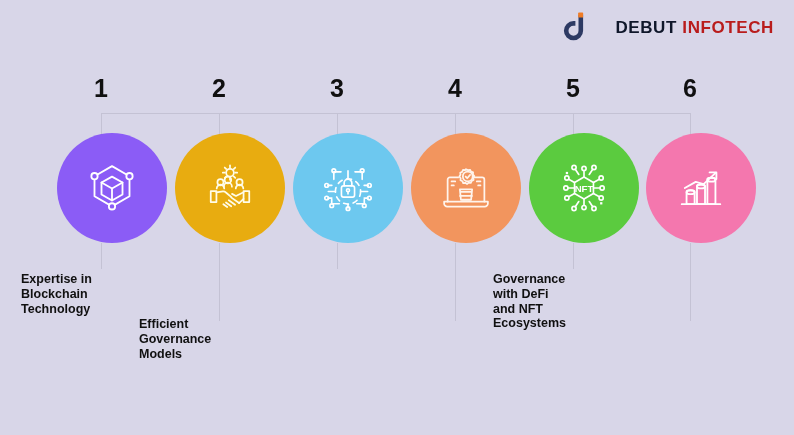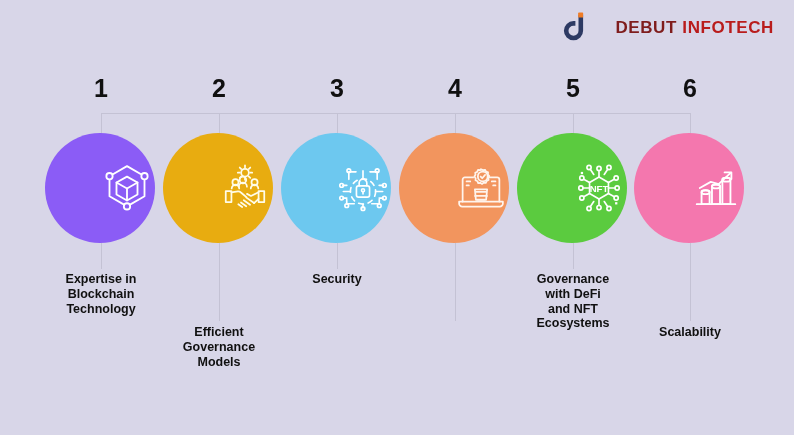--- a/index.html
+++ b/index.html
@@ -30,21 +30,21 @@
     position: relative;
     flex: 0 0 auto;
   }
   .logo-text {
     font-size: 17px;
     font-weight: bold;
     letter-spacing: 0.6px;
     line-height: 1;
     white-space: nowrap;
   }
-  .logo-debut { color: #7f1d1d; margin-left: 18px; }
+  .logo-debut { color: #0f172a; margin-left: 18px; }
   .logo-infotech { color: #b91c1c; }
 
   
   .rail {
     position: absolute;
     left: 101px;
     width: 589px;
     top: 113px;
     height: 1px;
     background: #c4c2d4;
@@ -77,46 +77,46 @@
     width: 160px;
     text-align: center;
     font-size: 25px;
     font-weight: bold;
     color: #101010;
     line-height: 1;
   }
   .circle {
     position: absolute;
     top: 133px;
-    left: 24px;
+    left: 36px;
     width: 110px;
     height: 110px;
     border-radius: 50%;
     display: flex;
     align-items: center;
-    justify-content: flex-end;
+    justify-content: center;
   }
   .circle svg {
     width: 56px;
     height: 56px;
     display: block;
   }
   .col-label {
     position: absolute;
     left: 0;
     width: 160px;
-    text-align: center;
+    text-align: left;
     font-size: 12.5px;
     font-weight: bold;
     color: #101010;
     line-height: 1.18;
     white-space: pre-line;
   }
   .label-high { top: 272px; }
-  .label-low  { top: 325px; }
+  .label-low  { top: 317px; }
 </style>
 </head>
 <body>
 
 <div class="logo">
   <span class="logo-mark">
     <svg viewBox="0 0 30 30" width="30" height="30" aria-hidden="true">
       <path d="M20.5 2.5 h4.6 v16.2 a9.6 9.6 0 1 1 -9.6 -9.6 h1.9 v4.6 h-1.9 a5 5 0 1 0 5 5 z" fill="#2d3a63"></path>
       <rect x="20.2" y="0.6" width="4.9" height="4.9" rx="0.6" fill="#f07c25"></rect>
     </svg>
@@ -212,21 +212,20 @@
         <circle cx="7.6" cy="29" r="2.1"></circle>
         <circle cx="7.6" cy="43.5" r="2.1"></circle>
         <circle cx="56.4" cy="29" r="2.1"></circle>
         <circle cx="56.4" cy="43.5" r="2.1"></circle>
         <circle cx="13.4" cy="52.2" r="2.1"></circle>
         <circle cx="50.6" cy="52.2" r="2.1"></circle>
         <circle cx="32" cy="55.6" r="2.1"></circle>
       </svg>
     </span>
   </div>
-  <div class="col-label label-high">Security</div>
 </div>
 
 <div class="col" style="left:375px">
   <div class="col-num">4</div>
   <div class="circle" style="background:#f2955e">
     <span>
       <svg viewBox="0 0 64 64" fill="none" stroke="#fff4ec" stroke-width="2" stroke-linecap="round" stroke-linejoin="round" aria-hidden="true">
         <path d="M11 47.5 V22.5 a2.6 2.6 0 0 1 2.6 -2.6 H23"></path>
         <path d="M53 47.5 V22.5 a2.6 2.6 0 0 0 -2.6 -2.6 H41"></path>
         <path d="M7 47.5 h50 v2.2 a3.6 3.6 0 0 1 -3.6 3.6 H10.6 A3.6 3.6 0 0 1 7 49.7 Z"></path>
@@ -285,14 +284,13 @@
         <ellipse cx="20.1" cy="36.8" rx="4.6" ry="2.2"></ellipse>
         <path d="M27.4 50.5 V30.2 a4.6 2.2 0 0 1 9.2 0 V50.5 Z"></path>
         <ellipse cx="32" cy="30.2" rx="4.6" ry="2.2"></ellipse>
         <path d="M39.3 50.5 V22.5 a4.6 2.2 0 0 1 9.2 0 V50.5 Z"></path>
         <ellipse cx="43.9" cy="22.5" rx="4.6" ry="2.2"></ellipse>
         <path d="M13.5 32 L26 25 L35 27.5 L49 14.5"></path>
         <path d="M41.8 14.2 h7.8 v7.6"></path>
       </svg>
     </span>
   </div>
-  <div class="col-label label-low">Scalability</div>
 </div>
 
 </body></html>

